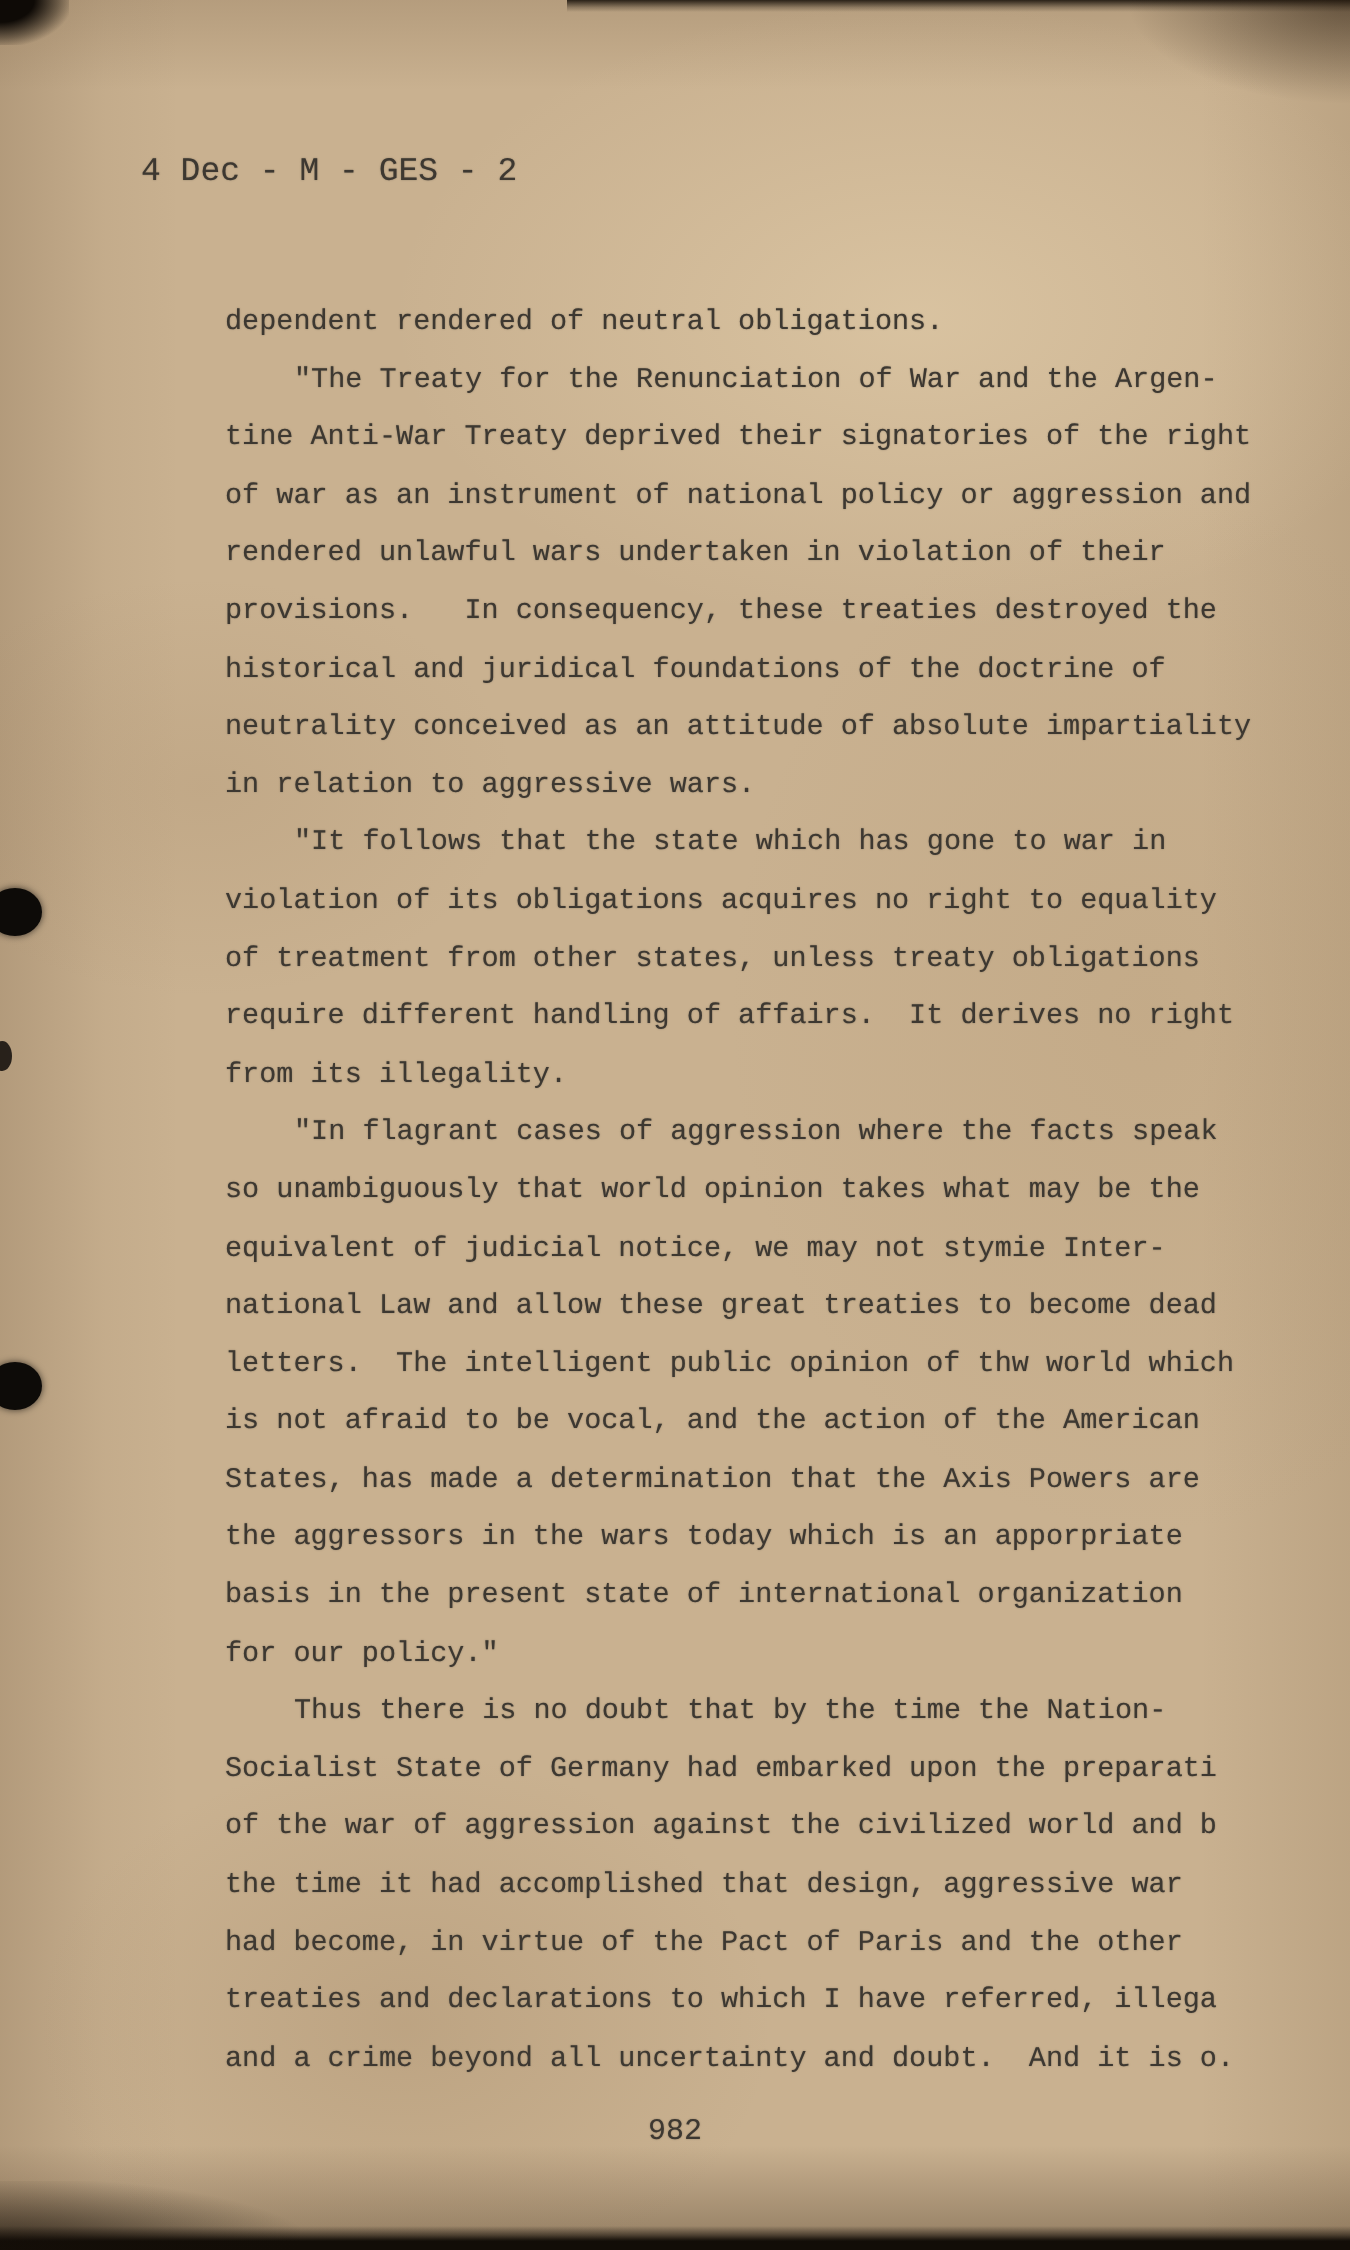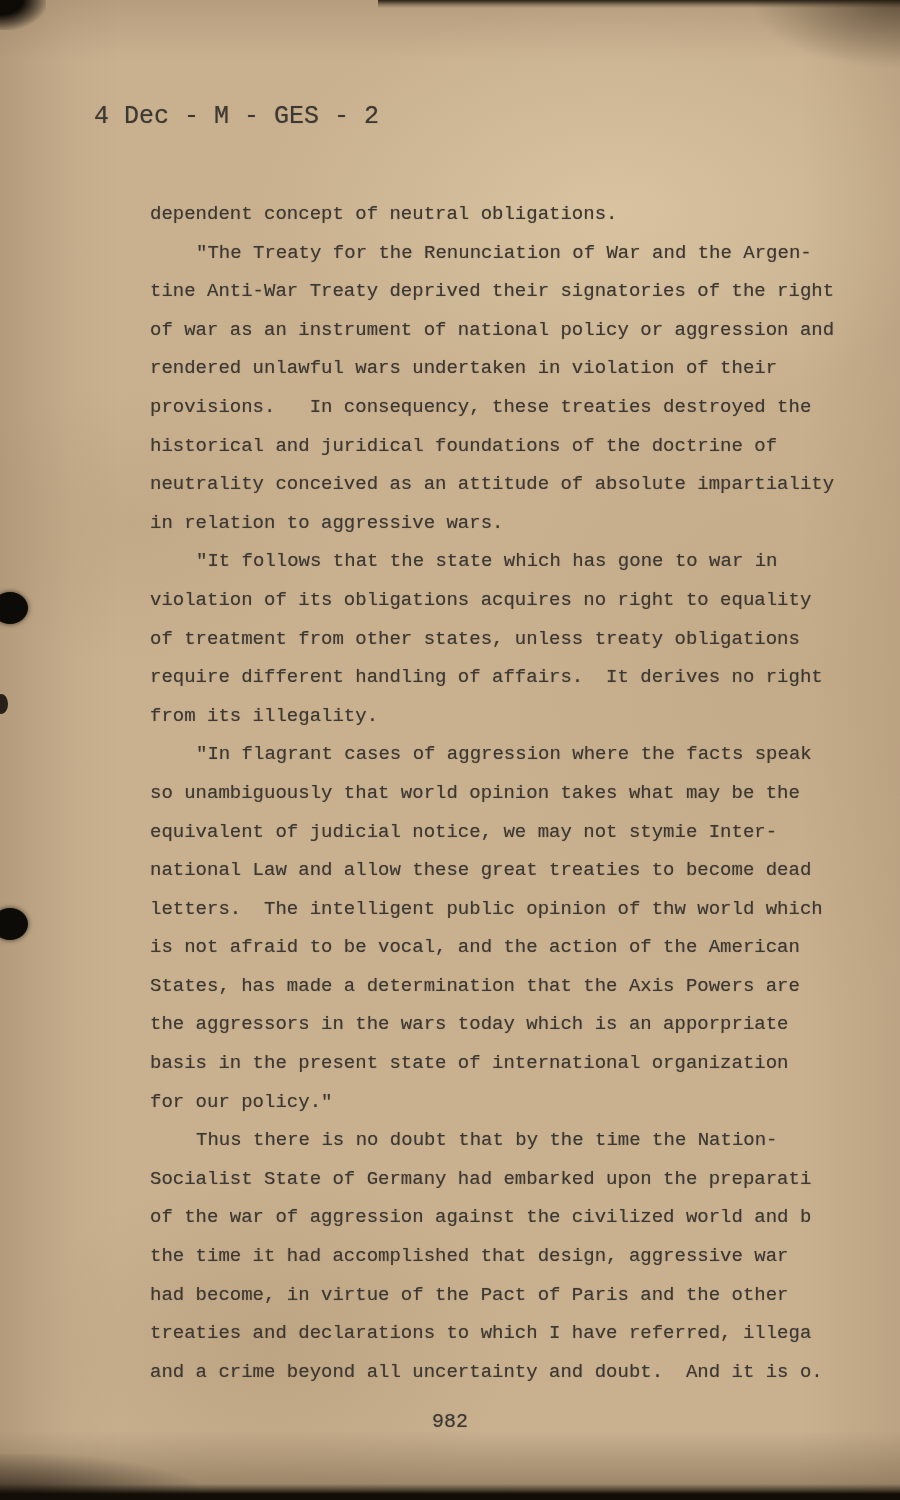--- a/index.html
+++ b/index.html
@@ -56,21 +56,21 @@
     position: absolute; left: -5px; top: 694px; width: 13px; height: 20px;
     border-radius: 50%; background: rgba(15,12,9,0.85);
   }
   
   .typed {
     text-shadow: 0 0 1px rgba(61,56,49,0.55);
     letter-spacing: 0px;
   }
   .header {
     position: absolute; left: 94px; top: 102px;
-    font-size: 25px; white-space: pre;
+    font-size: 22px; white-space: pre;
   }
   .body-text {
     position: absolute; left: 150px; top: 195px; width: 718px;
     font-size: 19px; line-height: 38.6px;
   }
   .para {
     margin: 0;
     white-space: pre-wrap;
   }
   .para.indented { text-indent: 46px; }
@@ -89,21 +89,21 @@
   <div class="corner-tr"></div>
   <div class="bottom-edge"></div>
   <div class="corner-bl"></div>
   <div class="hole hole-1"></div>
   <div class="hole hole-2"></div>
   <div class="hole-small"></div>
 
   <div class="header typed">4 Dec - M - GES - 2</div>
 
   <div class="body-text typed">
-    <p class="para">dependent concept of neutral obligations.</p>
+    <p class="para">dependent rendered of neutral obligations.</p>
     <p class="para indented">"The Treaty for the Renunciation of War and the Argen-
 tine Anti-War Treaty deprived their signatories of the right
 of war as an instrument of national policy or aggression and
 rendered unlawful wars undertaken in violation of their
 provisions.   In consequency, these treaties destroyed the
 historical and juridical foundations of the doctrine of
 neutrality conceived as an attitude of absolute impartiality
 in relation to aggressive wars.</p>
     <p class="para indented">"It follows that the state which has gone to war in
 violation of its obligations acquires no right to equality

